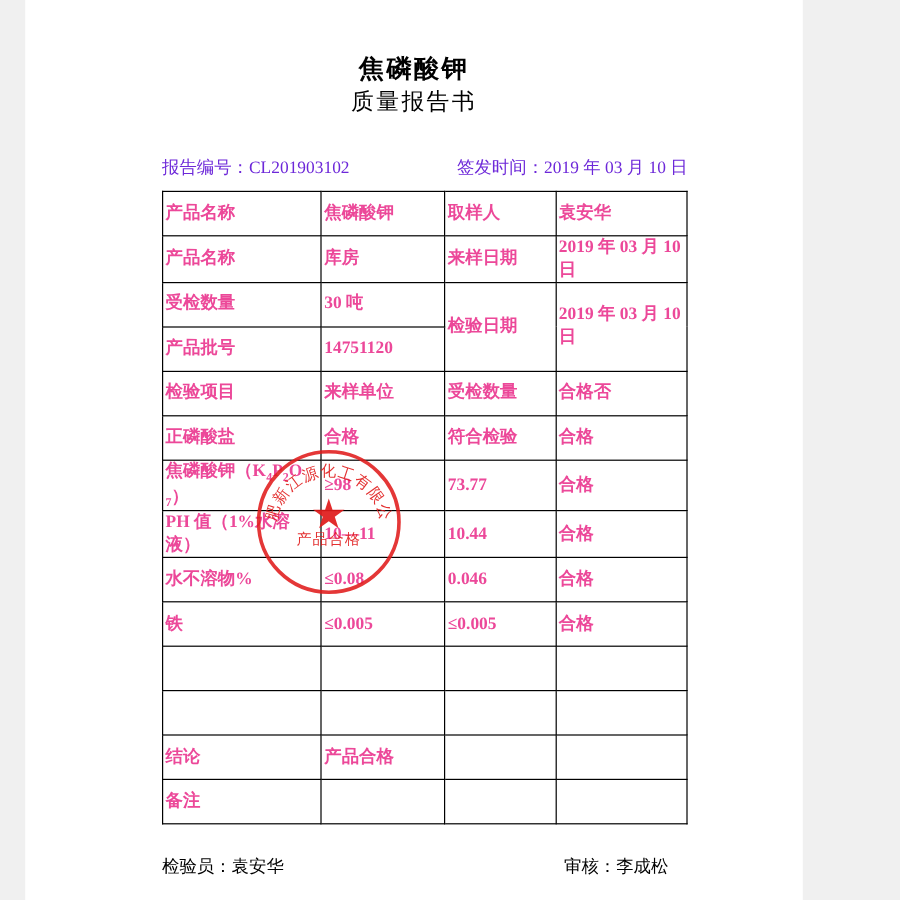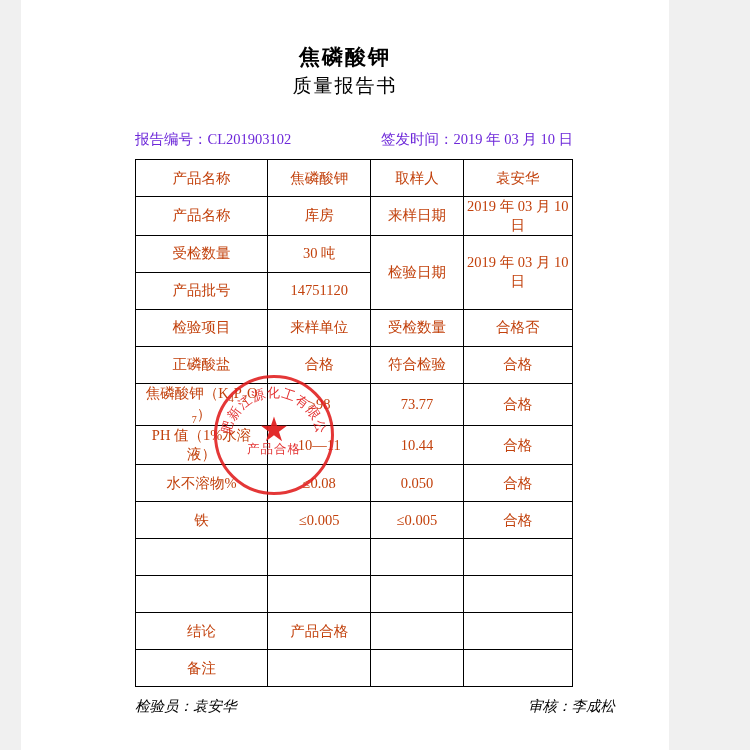--- a/index.html
+++ b/index.html
@@ -55,46 +55,45 @@
     padding: 0 96px 0 114px;
   }
   table.report {
     border-collapse: collapse;
     width: 100%;
     table-layout: fixed;
   }
   table.report td {
     border: 1px solid #000;
     height: 36px;
-    text-align: center;
     vertical-align: middle;
     font-size: 14.5px;
-    color: #c2410c;
+    color: #ec4899;
     padding: 0 2px;
     line-height: 1.3;
     word-break: break-all;
+    font-weight: bold;
   }
   td.c0 { width: 30.5%; }
   td.c1 { width: 23.5%; }
   td.c2 { width: 21%; }
   td.c3 { width: 25%; }
   td.small { font-size: 13px; }
   .sub {
     font-size: 10px;
     vertical-align: sub;
   }
   .empty-row td { height: 36px; }
   .footer-row {
-    margin-top: 10px;
-    padding: 0 54px 0 114px;
+    margin-top: 26px;
+    padding: 0 112px 0 114px;
     display: flex;
     justify-content: space-between;
     font-size: 14.5px;
     color: #000;
-    font-style: italic;
   }
   
   .stamp {
     position: absolute;
     left: 193px;
     top: 216px;
     width: 120px;
     height: 120px;
     pointer-events: none;
   }
@@ -204,21 +203,21 @@
         </tr>
         <tr>
           <td class="c0 small">PH 值（1%水溶液）</td>
           <td class="c1">10—11</td>
           <td class="c2">10.44</td>
           <td class="c3">合格</td>
         </tr>
         <tr>
           <td class="c0">水不溶物%</td>
           <td class="c1">≤0.08</td>
-          <td class="c2">0.050</td>
+          <td class="c2">0.046</td>
           <td class="c3">合格</td>
         </tr>
         <tr>
           <td class="c0">铁</td>
           <td class="c1">≤0.005</td>
           <td class="c2">≤0.005</td>
           <td class="c3">合格</td>
         </tr>
         <tr class="empty-row">
           <td class="c0"></td>

